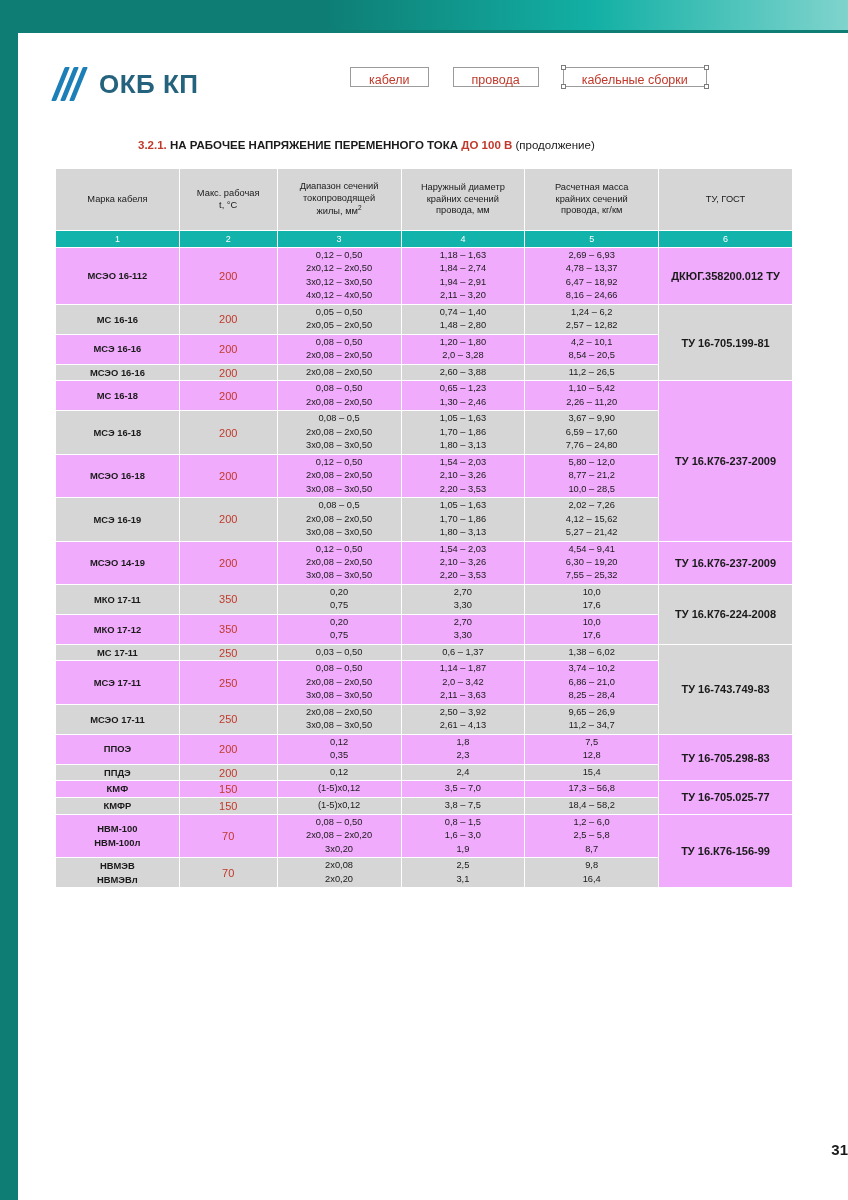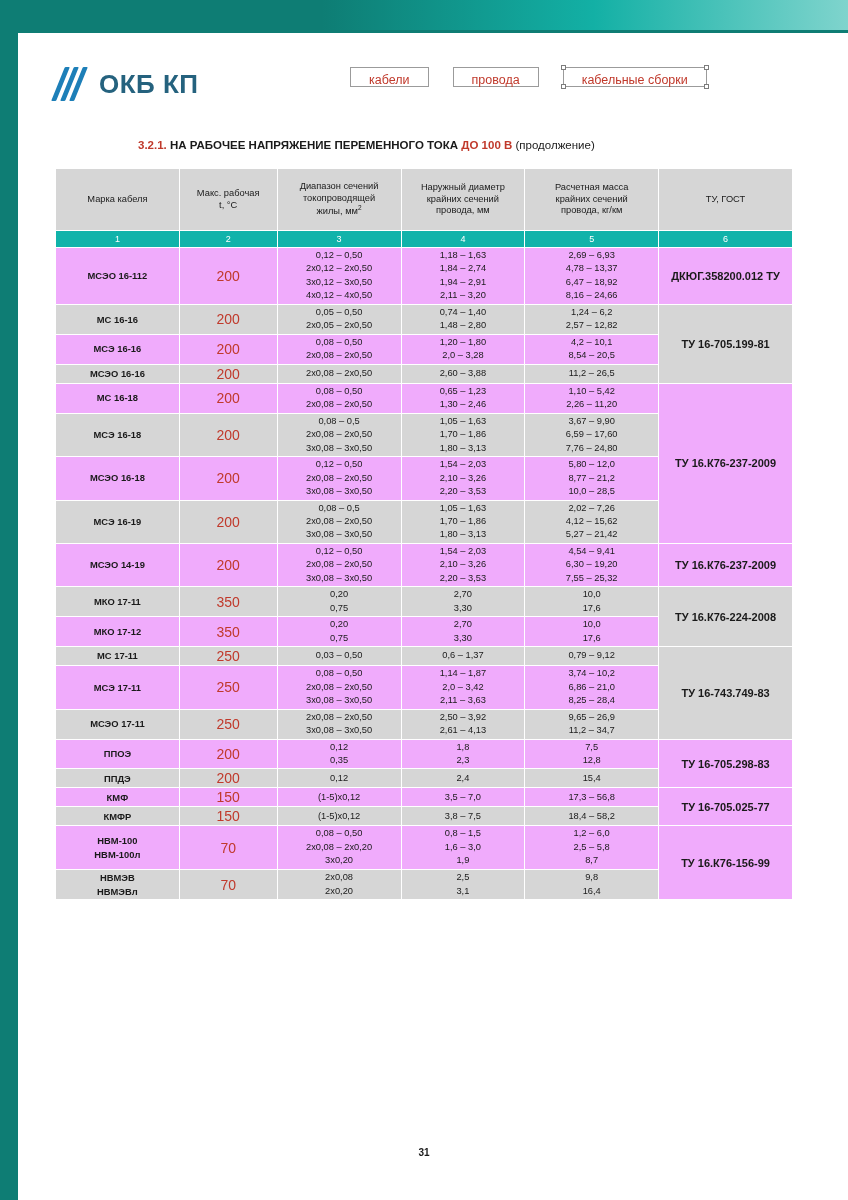--- a/index.html
+++ b/index.html
@@ -159,40 +159,40 @@
     height: 17px;
     padding: 0;
     font-weight: normal;
     border: 1px solid #fff;
   }
   td.mark {
     font-weight: bold;
     font-size: 9.4px;
     line-height: 1.35;
   }
-  td.temp { color: #c0392b; font-size: 14px; }
+  td.temp { color: #c0392b; font-size: 11px; }
   td.tu { font-weight: bold; font-size: 11px; }
   tr.grey td { background: #d6d6d6; }
   tr.white td { background: #f0abfc; }
   td.multi { line-height: 1.45; white-space: pre-line; }
   
   col.c1 { width: 124px; }
   col.c2 { width: 98px; }
   col.c3 { width: 124px; }
   col.c4 { width: 124px; }
   col.c5 { width: 134px; }
   col.c6 { width: 134px; }
   
   .pagenum {
     position: absolute;
     bottom: 42px;
     left: 0;
     width: 848px;
-    text-align: center;
-    font-size: 10px;
+    text-align: right;
+    font-size: 15px;
     font-weight: bold;
     color: #1a1a1a;
   }
   sup { font-size: 6.5px; vertical-align: super; }
 </style>
 </head>
 <body>
 
 <div class="page">
 
@@ -391,21 +391,21 @@
           <td class="multi">2,70
 3,30</td>
           <td class="multi">10,0
 17,6</td>
         </tr>
         <tr class="grey">
           <td class="mark multi">МС 17-11</td>
           <td class="temp">250</td>
           <td class="multi">0,03 – 0,50</td>
           <td class="multi">0,6 – 1,37</td>
-          <td class="multi">0,79 – 9,12</td>
+          <td class="multi">1,38 – 6,02</td>
           <td class="tu" rowspan="3">ТУ 16-743.749-83</td>
         </tr>
         <tr class="white">
           <td class="mark multi">МСЭ 17-11</td>
           <td class="temp">250</td>
           <td class="multi">0,08 – 0,50
 2х0,08 – 2х0,50
 3х0,08 – 3х0,50</td>
           <td class="multi">1,14 – 1,87
 2,0 – 3,42

